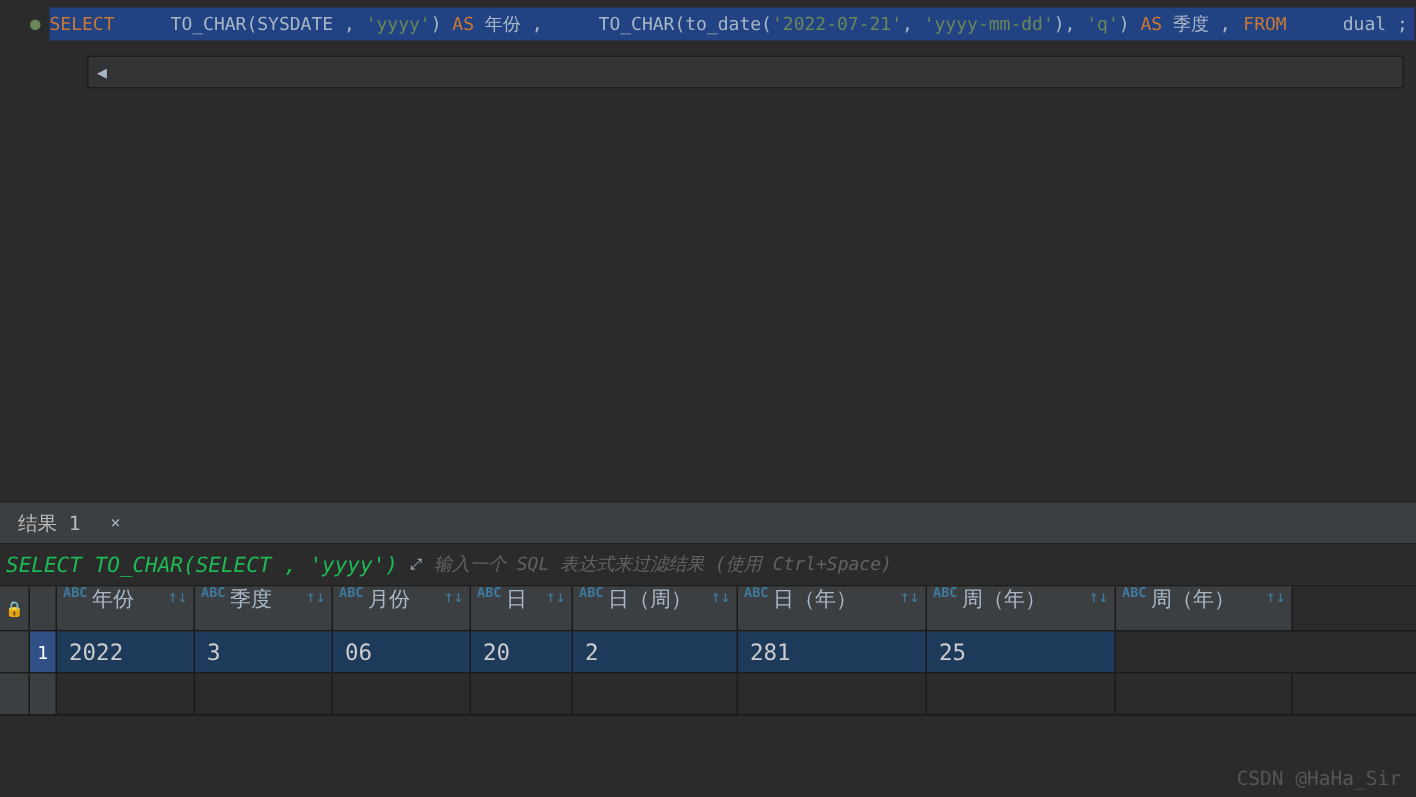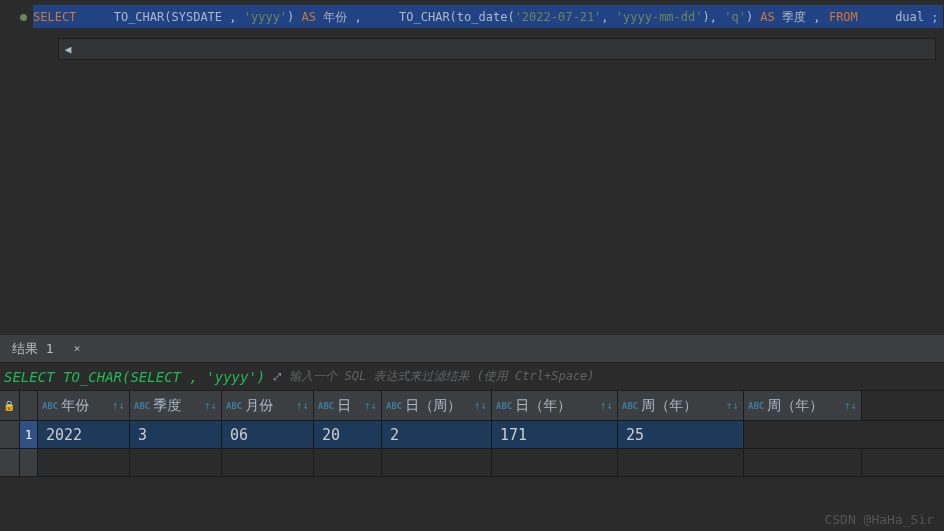--- a/index.html
+++ b/index.html
@@ -116,21 +116,20 @@
     display: flex;
     align-items: center;
     justify-content: center;
     font-size: 10px;
     color: #a9b7c6;
   }
   .data-cell-hdr {
     background: #3c3f41;
     border-right: 1px solid #1a1a1a;
     display: flex;
-    align-items: center;
     padding: 0 4px;
     font-size: 14px;
     color: #a9b7c6;
     position: relative;
   }
   .type-badge {
     color: #3d7a9e;
     font-size: 9px;
     margin-right: 3px;
     font-weight: bold;
@@ -261,21 +260,21 @@
   </div>
   <div class="grid-data-row">
     <div class="row-handle-col"></div>
     <div class="row-num" style="width:18px;">1</div>
     <div id="grid-cells" style="display:flex;border-radius:10px;">
         <div class="data-cell" style="width: 92px;">2022</div>
         <div class="data-cell" style="width: 92px;">3</div>
         <div class="data-cell" style="width: 92px;">06</div>
         <div class="data-cell" style="width: 68px;">20</div>
         <div class="data-cell" style="width: 110px;">2</div>
-        <div class="data-cell" style="width: 126px;">171</div>
+        <div class="data-cell" style="width: 126px;">281</div>
         <div class="data-cell" style="width: 126px;">25</div>
       </div>
   </div>
   <div class="grid-data-row empty-row">
     <div class="row-handle-col"></div>
     <div class="row-num" style="width:18px;background:#3c3f41;"></div>
     <div id="grid-empty" style="display:flex;">
         <div class="data-cell" style="width: 92px; background: rgb(43, 43, 43);"></div>
         <div class="data-cell" style="width: 92px; background: rgb(43, 43, 43);"></div>
         <div class="data-cell" style="width: 92px; background: rgb(43, 43, 43);"></div>

